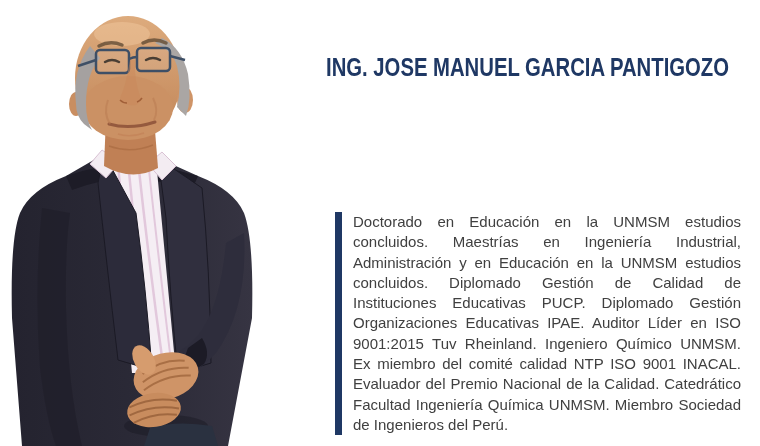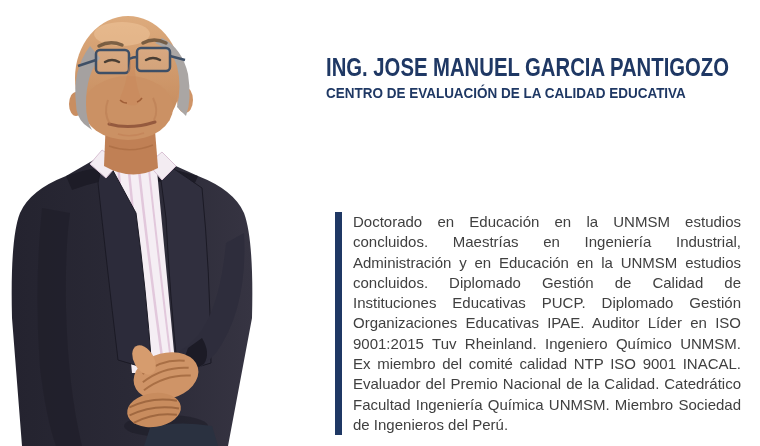--- a/index.html
+++ b/index.html
@@ -145,21 +145,20 @@
           <path d="M124,396 Q148,388 172,396" stroke="#a06840" stroke-width="2" fill="none"></path>
           <path d="M123,404 Q148,396 173,404" stroke="#a06840" stroke-width="2" fill="none"></path>
           <path d="M126,412 Q148,404 170,410" stroke="#a06840" stroke-width="2" fill="none"></path>
         </g>
       </g>
     </svg>
   </div>
 
   <div class="header">
     <h1 class="name"><span class="squeeze-title">ING. JOSE MANUEL GARCIA PANTIGOZO</span></h1>
-    <div class="org"><span class="squeeze-sub">CENTRO DE EVALUACIÓN DE LA CALIDAD EDUCATIVA</span></div>
   </div>
 
   <div class="bio">
     <div class="accent-bar"></div>
     <p>Doctorado en Educación en la UNMSM estudios concluidos.  Maestrías en Ingeniería Industrial, Administración y en Educación en la UNMSM estudios concluidos. Diplomado Gestión de Calidad de Instituciones Educativas PUCP.  Diplomado Gestión Organizaciones Educativas IPAE. Auditor Líder en ISO 9001:2015 Tuv Rheinland. Ingeniero Químico UNMSM. Ex miembro del comité calidad NTP ISO 9001 INACAL. Evaluador del Premio Nacional de la Calidad. Catedrático  Facultad Ingeniería Química UNMSM. Miembro Sociedad de Ingenieros del Perú.</p>
   </div>
 
 </div>
 
 </body></html>

